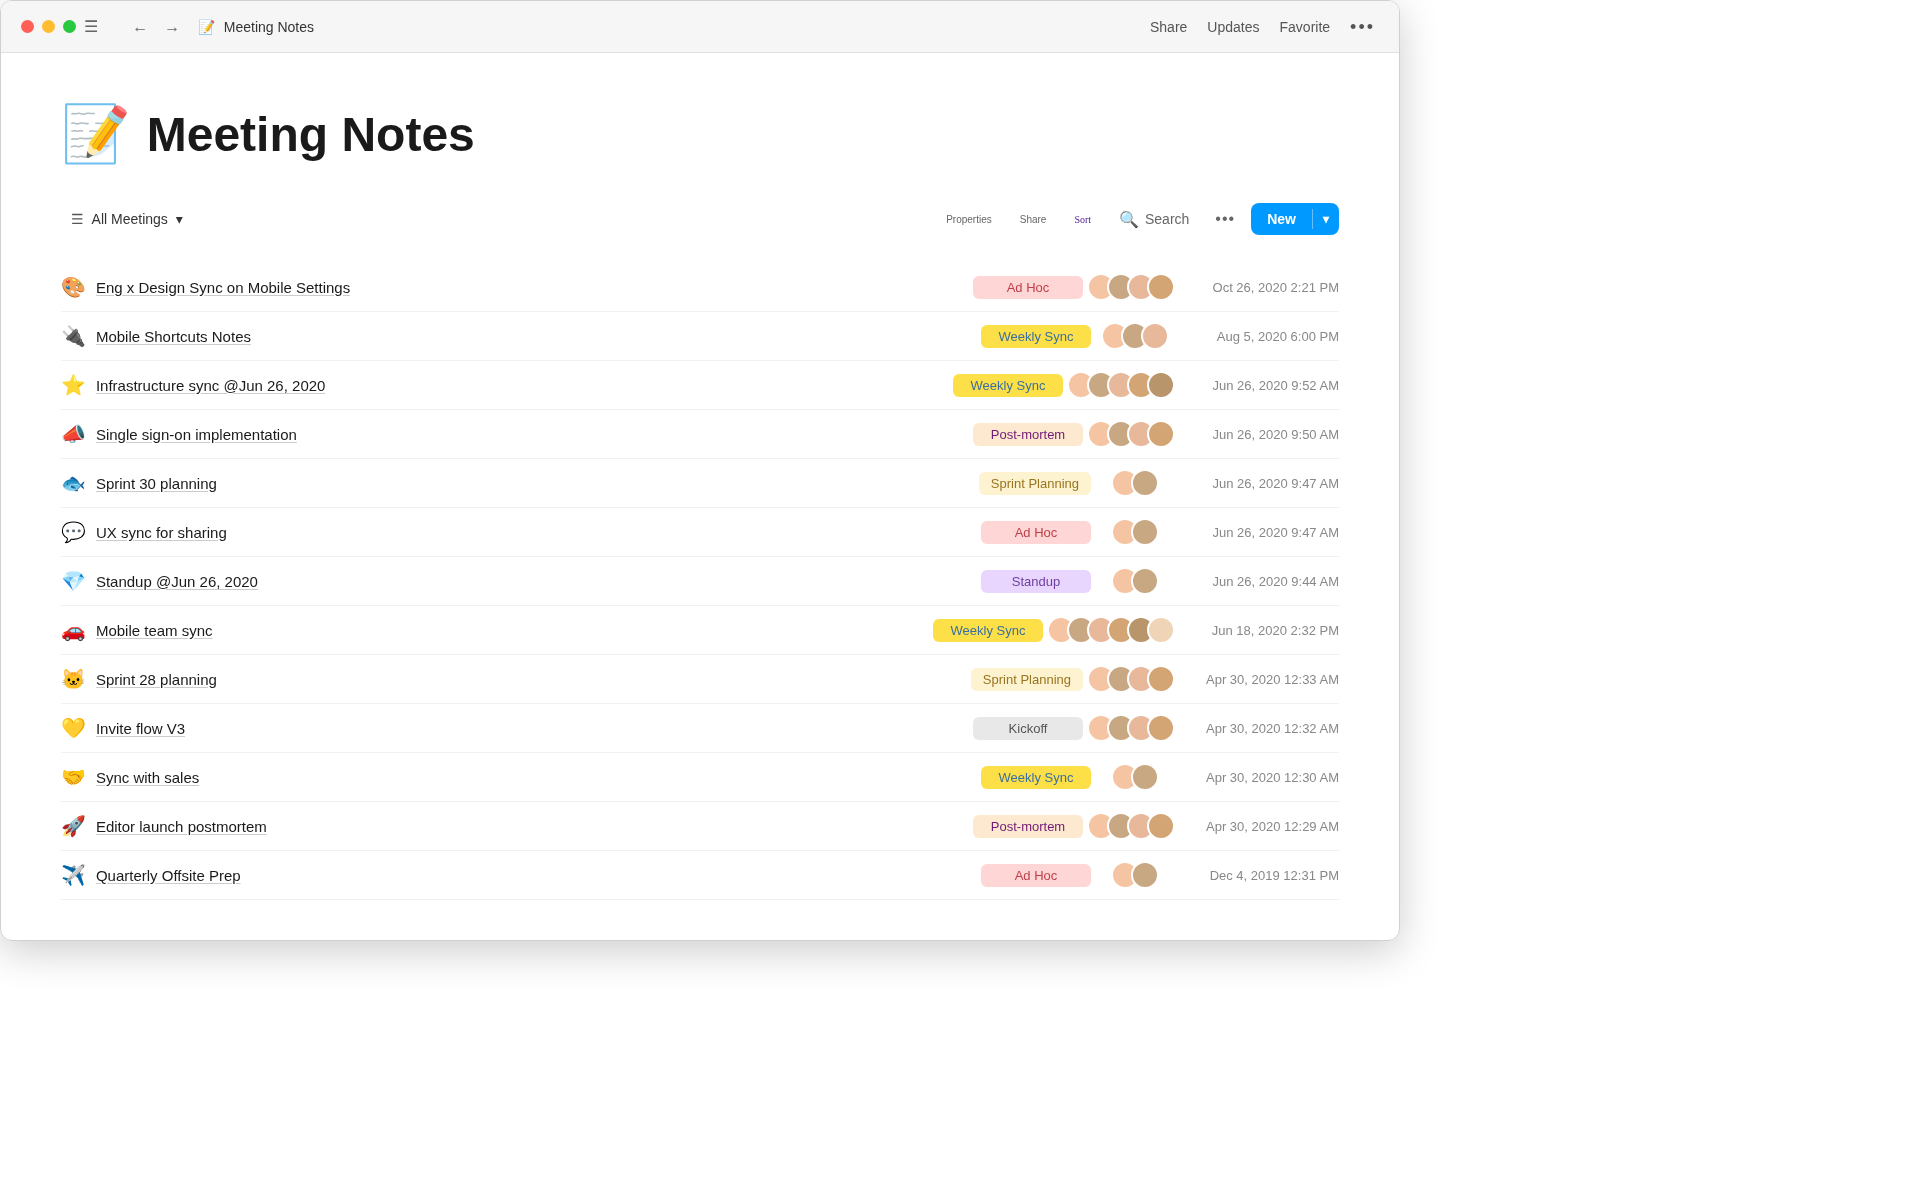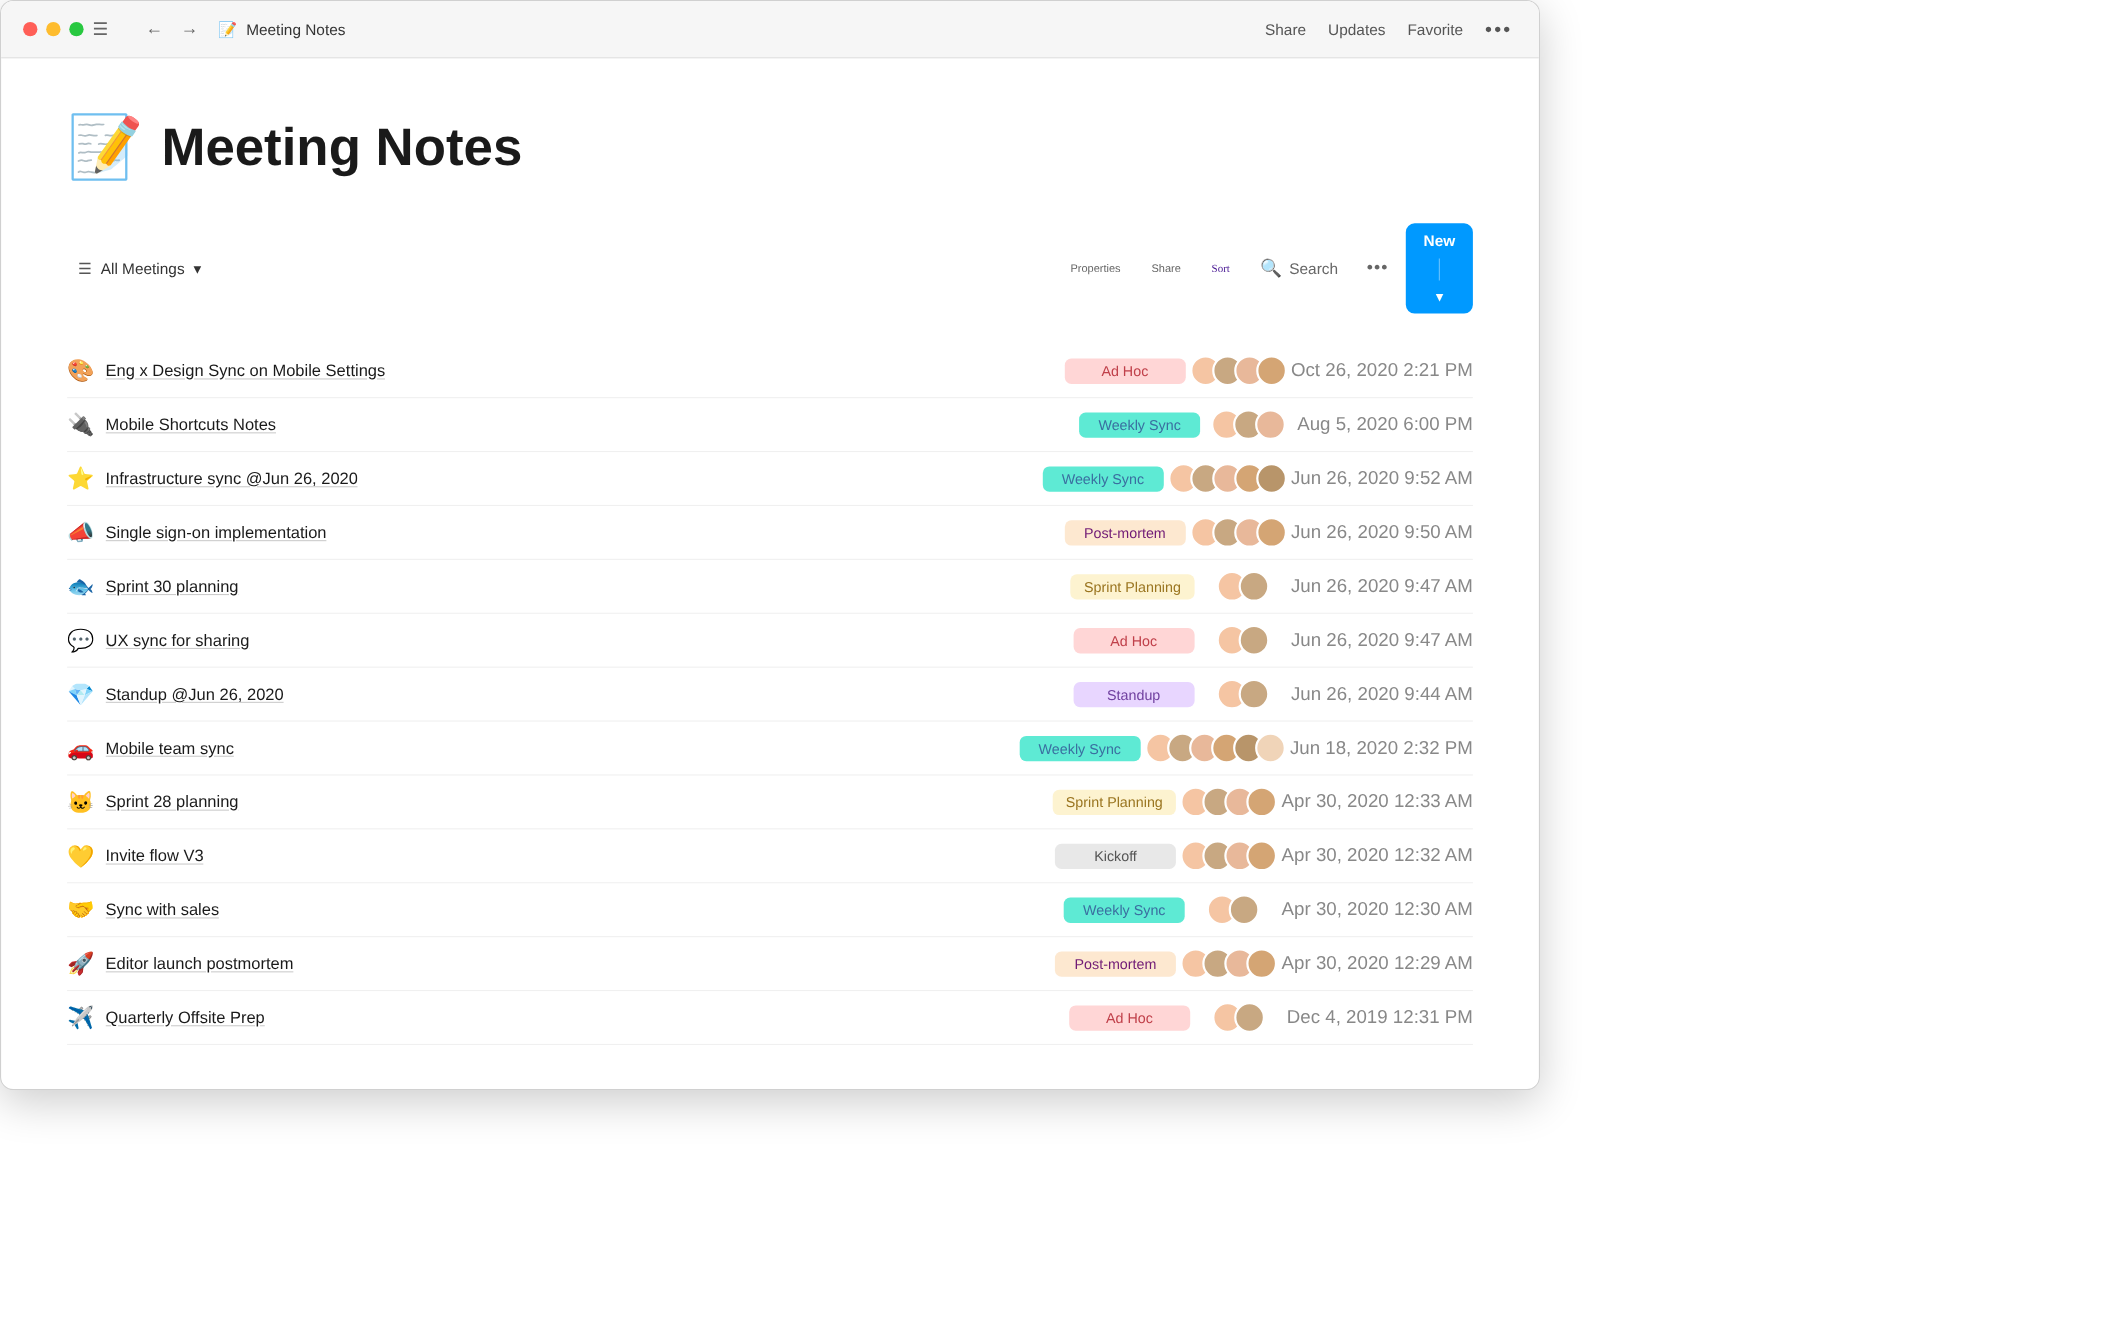--- a/index.html
+++ b/index.html
@@ -189,21 +189,20 @@
       display: flex;
       align-items: center;
       background: #0099ff;
       color: white;
       border: none;
       border-radius: 8px;
       cursor: pointer;
       font-size: 14px;
       font-weight: 600;
       overflow: hidden;
-      flex-direction: column;
     }
     .new-btn-main {
       padding: 8px 16px;
     }
     .new-btn-divider {
       width: 1px;
       background: rgba(255,255,255,0.4);
       height: 20px;
     }
     .new-btn-arrow {
@@ -256,21 +255,21 @@
     .tag {
       padding: 4px 12px;
       border-radius: 6px;
       font-size: 13px;
       font-weight: 500;
       white-space: nowrap;
       min-width: 110px;
       text-align: center;
     }
     .tag-adhoc { background: #ffd6d6; color: #c0404a; }
-    .tag-weekly { background: #5eead4; color: #3a6fa0; margin-left: 18px; }
+    .tag-weekly { background: #fde047; color: #3a6fa0; margin-left: 18px; }
     .tag-postmortem { background: #fde8d0; color: #701a75; }
     .tag-sprint { background: #fdf3d0; color: #9a7520; }
     .tag-standup { background: #e8d6ff; color: #7040a0; }
     .tag-kickoff { background: #e8e8e8; color: #555; }
 
     .avatars {
       display: flex;
       align-items: center;
       min-width: 80px;
       justify-content: center;
@@ -284,21 +283,21 @@
       border: 2px solid white;
       overflow: hidden;
       display: flex;
       align-items: center;
       justify-content: center;
       font-size: 16px;
     }
     .avatar:first-child { margin-left: 0; }
 
     .meeting-date {
-      font-size: 17px;
+      font-size: 13px;
       color: #888;
       white-space: nowrap;
       min-width: 160px;
       text-align: right;
     }
   </style>
 </head>
 <body>
 
 <div class="titlebar">

